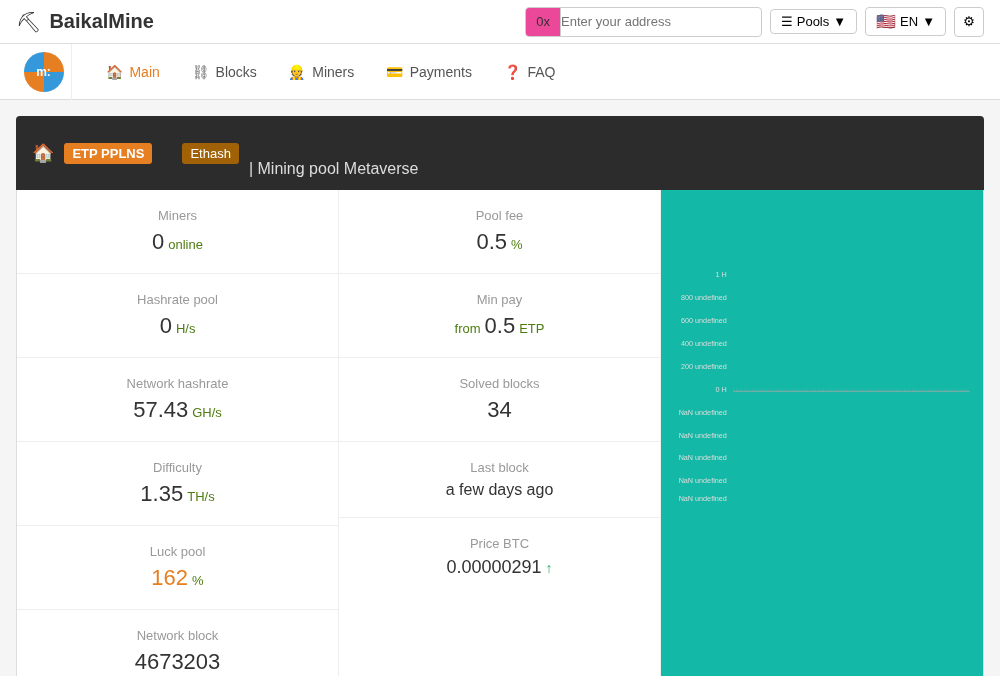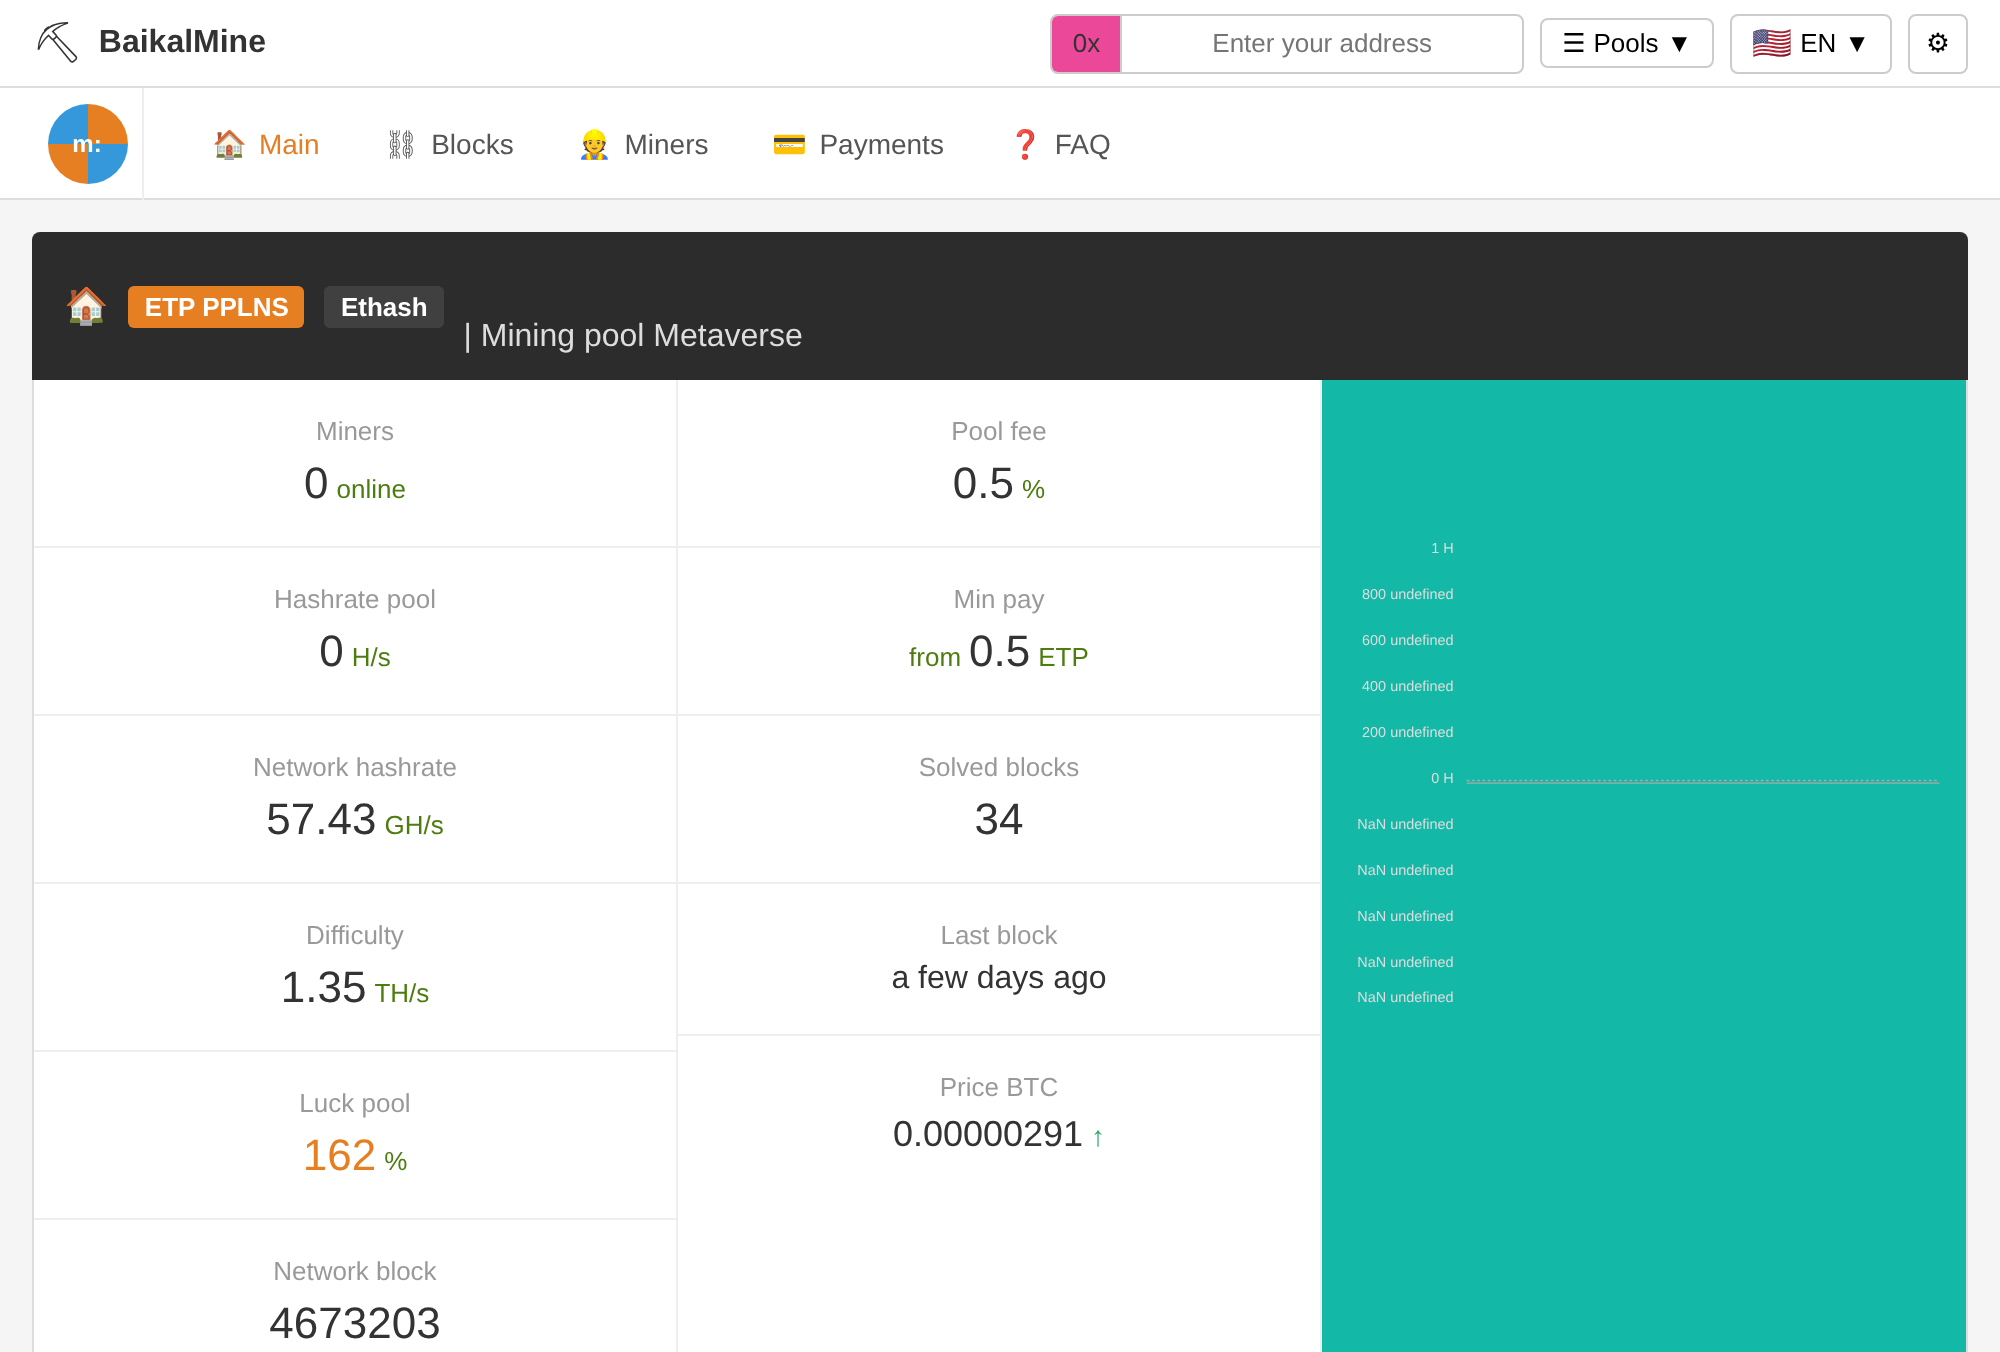--- a/index.html
+++ b/index.html
@@ -9,25 +9,25 @@
     .top-nav {
       background: #fff;
       border-bottom: 1px solid #ddd;
       display: flex;
       align-items: center;
       padding: 0 16px;
       height: 44px;
       justify-content: space-between;
     }
     .top-nav-left { display: flex; align-items: center; gap: 8px; }
-    .logo-text { font-weight: bold; font-size: 16px; color: #333; }
+    .logo-text { font-weight: bold; font-size: 20px; color: #333; }
     .top-nav-right { display: flex; align-items: center; gap: 8px; }
     .address-bar { display: flex; align-items: center; border: 1px solid #ccc; border-radius: 4px; overflow: hidden; height: 30px; }
     .address-prefix { background: #ec4899; padding: 0 10px; height: 100%; display: flex; align-items: center; font-size: 13px; border-right: 1px solid #ccc; }
-    .address-input { border: none; outline: none; padding: 0 26px; font-size: 13px; width: 200px; text-align: center; }
+    .address-input { border: none; outline: none; padding: 0 0; font-size: 13px; width: 200px; }
     .nav-btn { display: flex; align-items: center; gap: 4px; border: 1px solid #ccc; border-radius: 4px; padding: 4px 10px; background: #fff; cursor: pointer; font-size: 13px; }
     .gear-btn { width: 30px; height: 30px; border: 1px solid #ccc; border-radius: 4px; background: #fff; cursor: pointer; display: flex; align-items: center; justify-content: center; }
 
     
     .sub-nav {
       background: #fff;
       border-bottom: 1px solid #ddd;
       display: flex;
       align-items: center;
       padding: 0 16px;
@@ -50,21 +50,21 @@
       color: #fff;
       padding: 12px 16px;
       display: flex;
       align-items: center;
       gap: 10px;
       margin: 16px 16px 0 16px;
       border-radius: 4px 4px 0 0;
     }
     .home-icon { font-size: 18px; }
     .badge-orange { background: #e67e22; color: #fff; padding: 3px 8px; border-radius: 3px; font-weight: bold; font-size: 13px; }
-    .badge-blue { background: #404040; color: #fff; padding: 3px 8px; border-radius: 3px; font-weight: bold; font-size: 13px; }
+    .badge-blue { background: #a16207; color: #fff; padding: 3px 8px; border-radius: 3px; font-weight: normal; font-size: 13px; margin-left: 20px; }
     .pool-title { font-size: 16px; color: #ddd; margin-top: 32px; }
 
     
     .main-content {
       display: grid;
       grid-template-columns: 1fr 1fr 1fr;
       gap: 0;
       margin: 0 16px;
       background: #fff;
       border: 1px solid #ddd;

